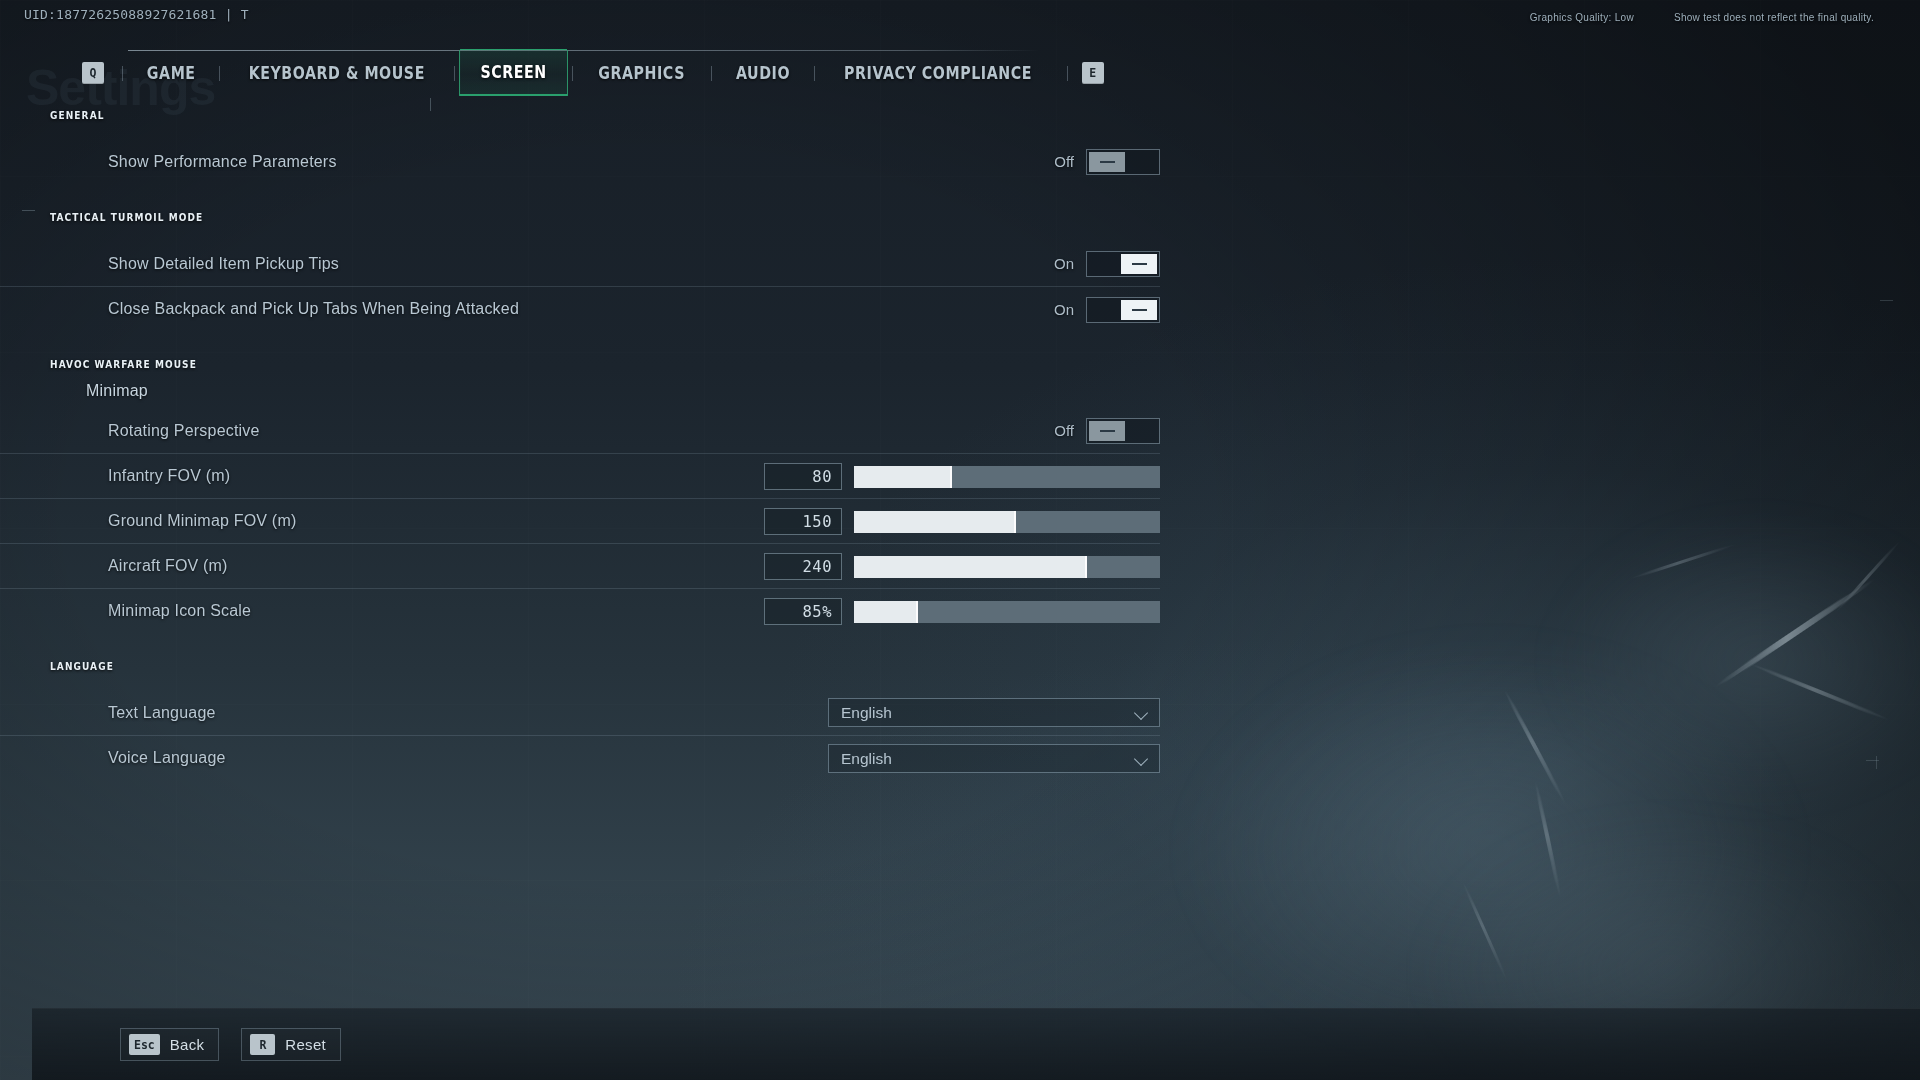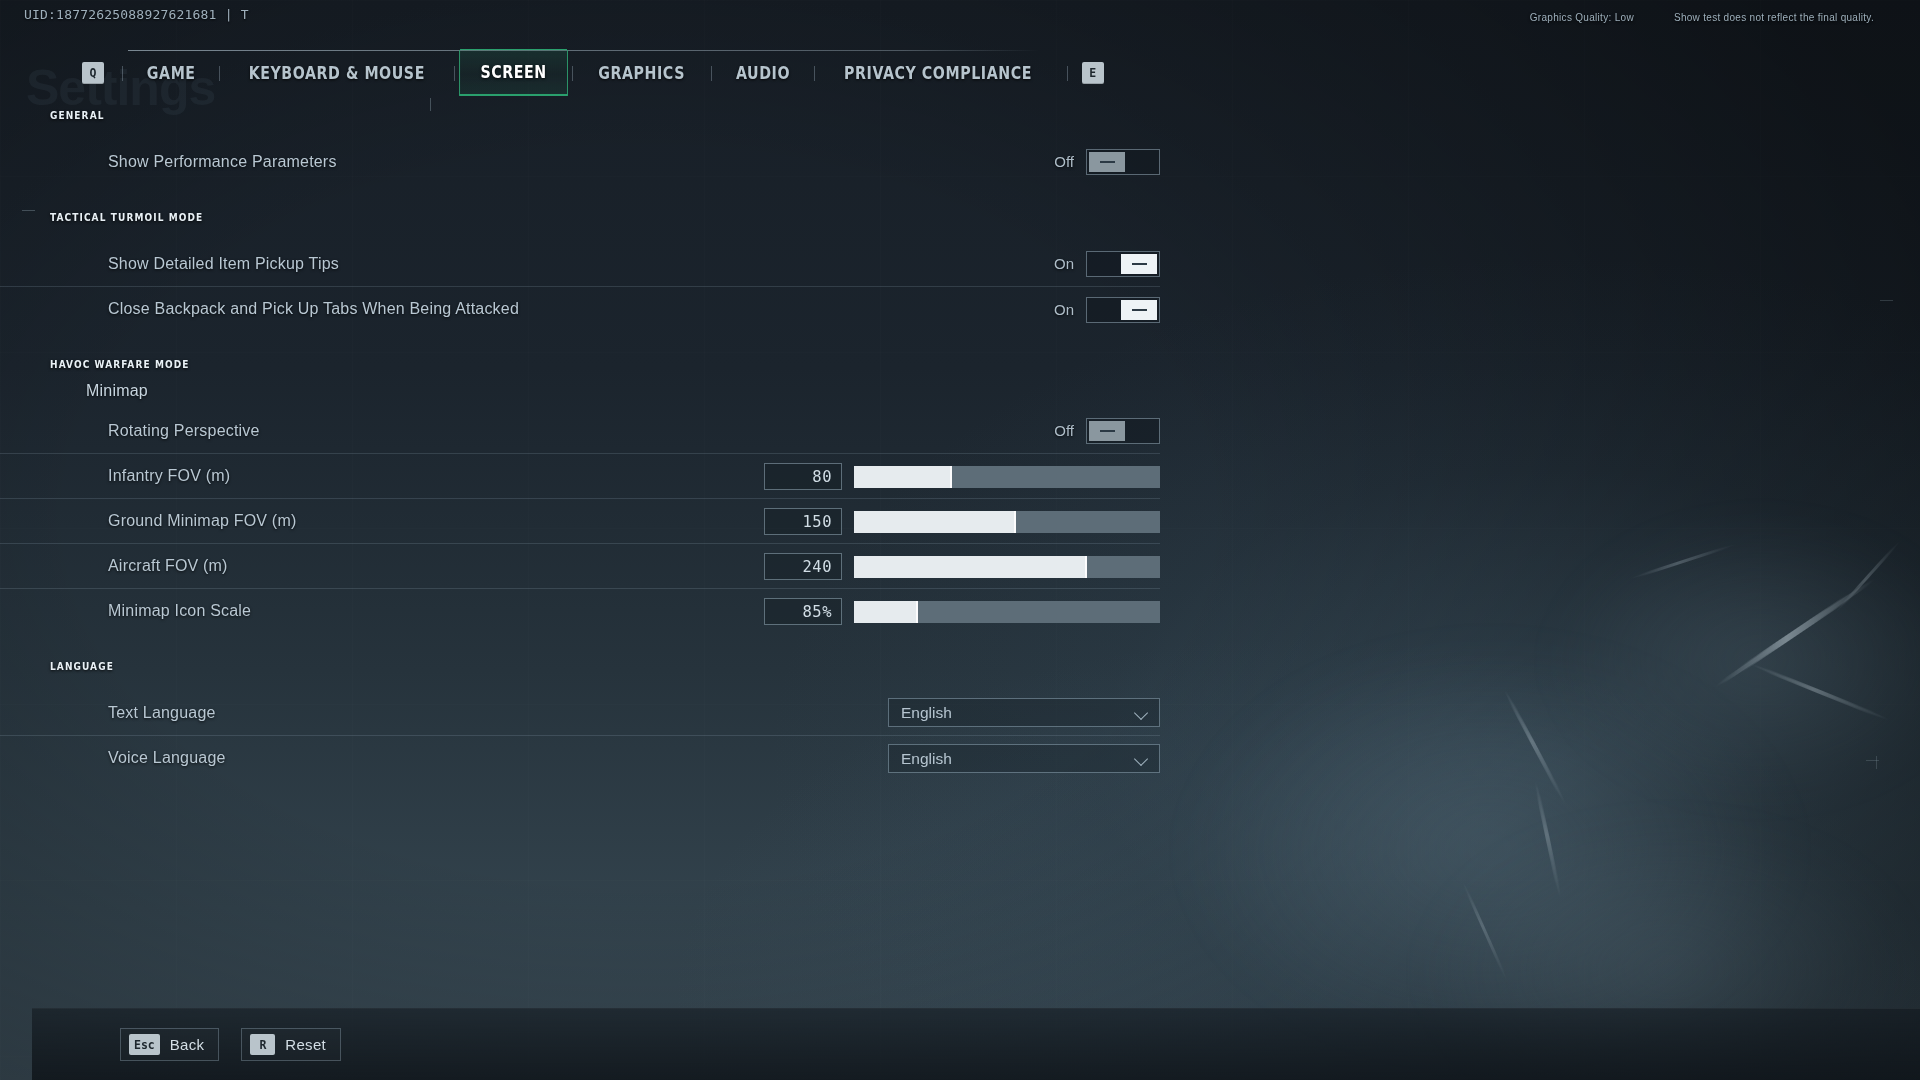--- a/index.html
+++ b/index.html
@@ -194,21 +194,21 @@
     position:absolute; left:0; top:0; height:100%;
     background: #e6ebee;
   }
   .slider .fill::after {
     content:""; position:absolute; right:0; top:0; width:2px; height:100%;
     background: rgba(255,255,255,0.85);
   }
 
   
   .dropdown {
-    width: 272px; height: 29px;
+    width: 332px; height: 29px;
     border: 1px solid rgba(175,200,216,0.42);
     background: rgba(20,29,36,0.30);
     display:flex; align-items:center; justify-content:space-between;
     padding: 0 11px 0 12px;
     font-size: 15.5px; color: #b6c5d0;
   }
   .chev { width: 12px; height: 12px; position:relative; }
   .chev::before {
     content:""; position:absolute; left:0; top:1px;
     width: 9px; height: 9px;
@@ -332,21 +332,21 @@
       <div class="row-ctl">
         <div class="tgl-state">On</div>
         <div class="toggle on">
             <div class="knob"></div>
           </div>
       </div>
     </div>
 
     <div class="gap-m"></div>
 
-    <div class="section-head">HAVOC WARFARE MODE</div>
+    <div class="section-head">HAVOC WARFARE MOUSE</div>
     <div style="height:12px"></div>
     <div class="sub-head">Minimap</div>
     <div style="height:8px"></div>
 
     <div class="row">
       <div class="row-label">Rotating Perspective</div>
       <div class="row-ctl">
         <div class="tgl-state">Off</div>
         <div class="toggle off">
             <div class="knob"></div>

